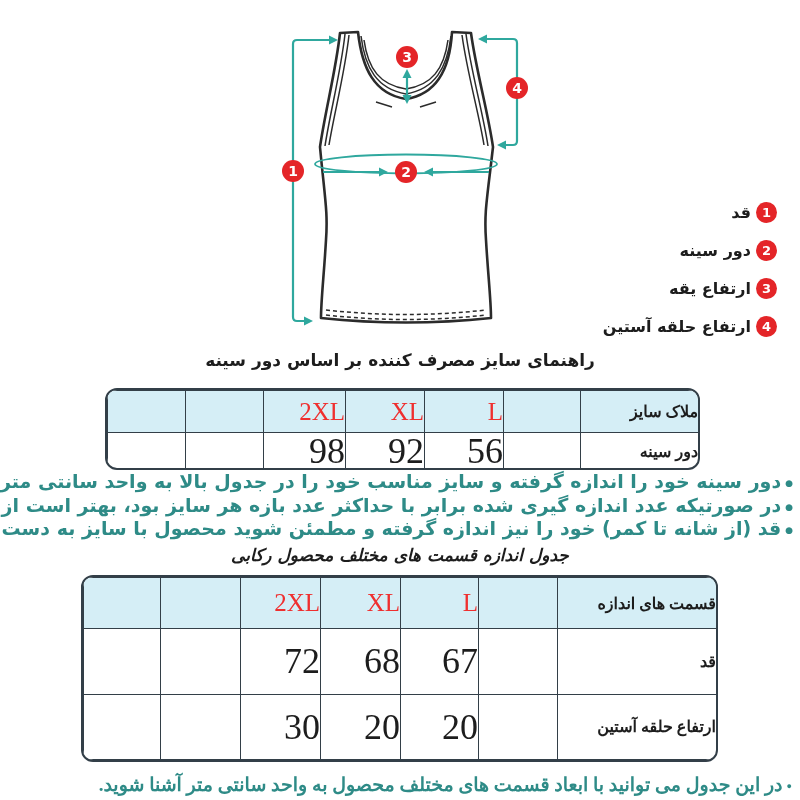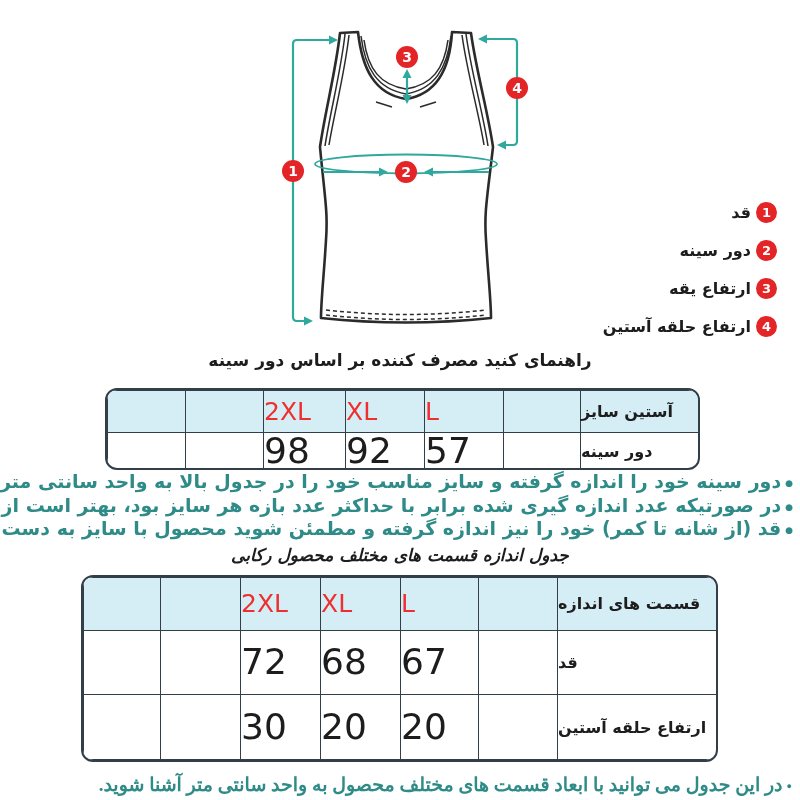--- a/index.html
+++ b/index.html
@@ -32,21 +32,21 @@
   
   .sec-title{left:0;width:800px;text-align:center;font-size:17px;font-weight:bold;}
   #title1{top:350px;}
   #title2{top:545px;font-style:italic;}
 
   
   .tbl-wrap{border:2.5px solid var(--table_border);border-radius:12px;overflow:hidden;background:#fff;}
   #t1wrap{left:105px;top:388px;width:595px;height:82px;}
   #t2wrap{left:81px;top:575px;width:637px;height:187px;}
   table.sz{width:100%;height:100%;border-collapse:collapse;table-layout:fixed;}
-  table.sz td{border:1.5px solid var(--table_border);text-align:left;vertical-align:middle;padding:0;}
+  table.sz td{border:1.5px solid var(--table_border);text-align:right;vertical-align:middle;padding:0;font-family:Liberation Serif, serif;}
   table.sz tr.head td{background:var(--header_bg);}
   .c-size{color:var(--size_red);font-size:25px;}
   .c-val{font-size:36px;line-height:1;}
   .c-label{font-size:16px;font-weight:bold;direction:rtl;}
   #t1wrap tr.head{height:42px;}
 
   
   .notes{top:471px;right:7px;width:780px;direction:rtl;text-align:right;}
   .note{font-size:19px;font-weight:bold;color:var(--note_teal);line-height:21.5px;white-space:nowrap;text-align:right;}
   .note::before{content:"●";font-size:9px;vertical-align:2px;margin-left:4px;}
@@ -126,49 +126,49 @@
   <div class="lg-row">
     <span class="lg-label">ارتفاع یقه</span>
     <span class="lg-dot">3</span>
   </div>
   <div class="lg-row">
     <span class="lg-label">ارتفاع حلقه آستین</span>
     <span class="lg-dot">4</span>
   </div>
 </div>
 
-<div id="title1" class="abs sec-title">راهنمای کنید مصرف کننده بر اساس دور سینه</div>
+<div id="title1" class="abs sec-title">راهنمای سایز مصرف کننده بر اساس دور سینه</div>
 
 <div id="t1wrap" class="abs tbl-wrap">
   <table class="sz" dir="ltr">
     <colgroup>
       <col style="width:78px">
         <col style="width:78px">
         <col style="width:82px">
         <col style="width:79px">
       <col style="width:79px">
         <col style="width:77px">
         <col style="width:118px">
     </colgroup>
   <tbody>
         <tr class="head">
           <td></td>
           <td></td>
           <td class="c-size">2XL</td>
           <td class="c-size">XL</td>
           <td class="c-size">L</td>
           <td></td>
-          <td class="c-label">آستین سایز</td>
+          <td class="c-label">ملاک سایز</td>
         </tr>
         <tr>
           <td></td>
           <td></td>
           <td class="c-val">98</td>
           <td class="c-val">92</td>
-          <td class="c-val">57</td>
+          <td class="c-val">56</td>
           <td></td>
           <td class="c-label">دور سینه</td>
         </tr>
       </tbody>
     </table>
 </div>
 
 <div class="abs notes">
   <div class="note">دور سینه خود را اندازه گرفته و سایز مناسب خود را در جدول بالا به واحد سانتی متر پیدا کنید.</div>
   <div class="note">در صورتیکه عدد اندازه گیری شده برابر با حداکثر عدد بازه هر سایز بود، بهتر است از یک سایز بزرگتر استفاده نمایید.</div>

